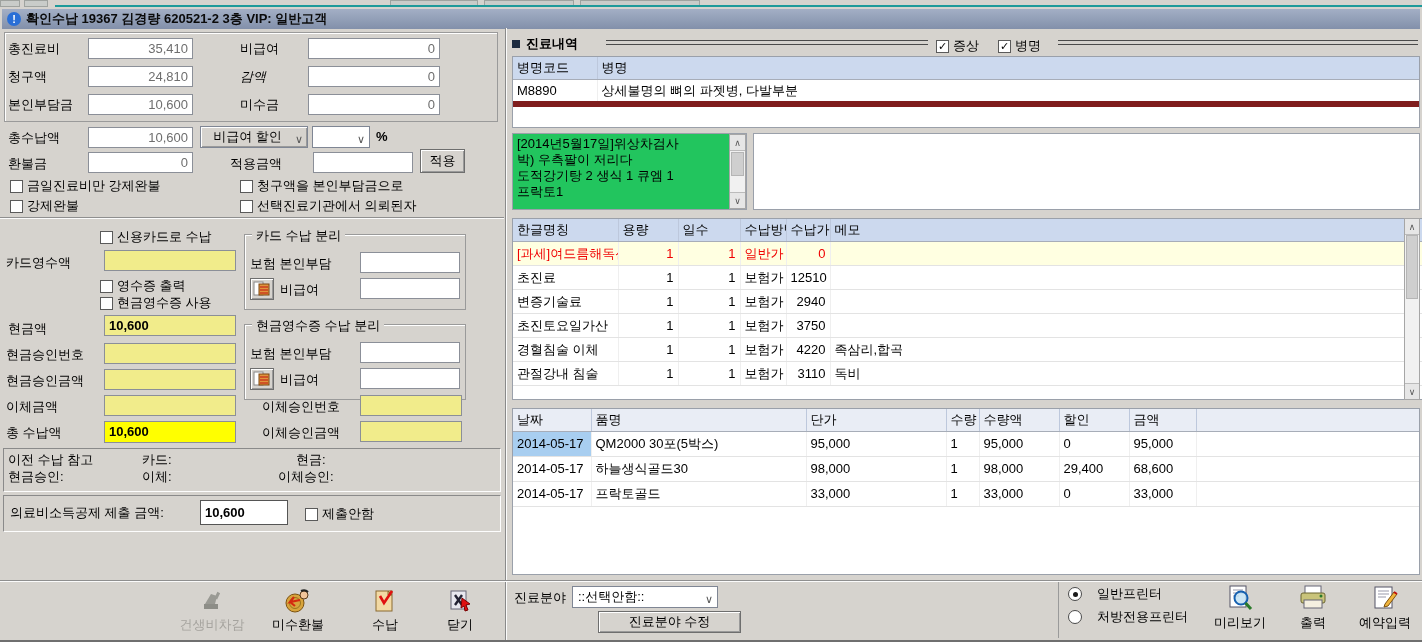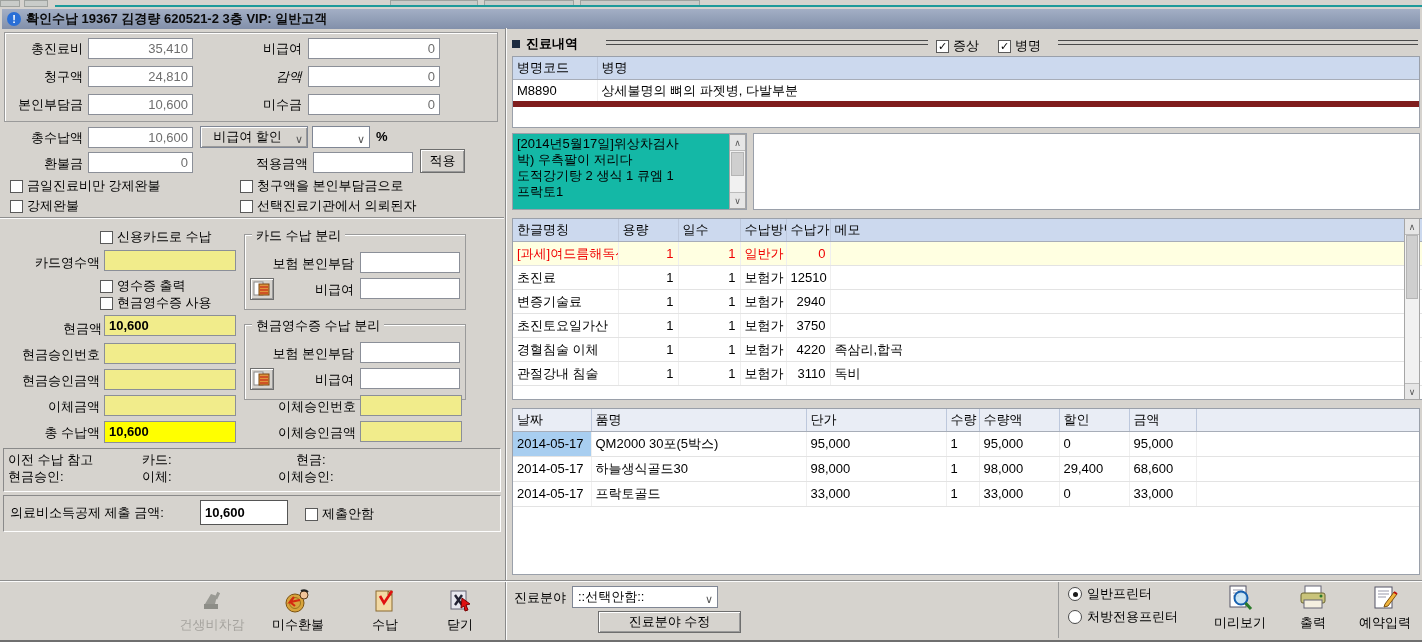--- a/index.html
+++ b/index.html
@@ -1,30 +1,30 @@
 <!DOCTYPE html>
 <html><head>
 <meta charset="utf-8">
 <style>
   html,body{margin:0;padding:0}
   body{width:1422px;height:642px;position:relative;background:#d6d3ce;
        font-family:"Liberation Sans","DejaVu Sans",sans-serif;font-size:13px;color:#000;overflow:hidden}
   .abs{position:absolute}
   .lbl{position:absolute;white-space:nowrap;font-size:13px;line-height:15px}
-  .lbl.r{text-align:right}
+  .lbl.r{text-align:left}
   .fld{position:absolute;height:21px;background:#fff;border:1px solid #8b8f98;box-sizing:border-box;
        font-size:13px;line-height:19px;padding:0 4px;white-space:nowrap;overflow:hidden}
   .fld.num{text-align:right;color:#6e6e6e}
   .fld.yellow{background:#f1ec8b}
   .fld.bright{background:#ffff00}
   .fld.boldval{font-weight:bold;color:#000}
   .cb{position:absolute;display:flex;align-items:center;gap:4px;white-space:nowrap;font-size:13px}
   .cb .box{width:13px;height:13px;background:#fff;border:1px solid #5a5a5a;box-sizing:border-box;
            display:inline-flex;align-items:center;justify-content:center;font-size:11px;line-height:1;font-weight:bold}
-  .radio{position:absolute;display:flex;align-items:center;gap:5px;white-space:nowrap}
+  .radio{position:absolute;display:flex;align-items:center;gap:15px;white-space:nowrap}
   .radio .ring{width:12px;height:12px;border:1px solid #4a4a4a;border-radius:50%;background:#fff;
                display:inline-flex;align-items:center;justify-content:center}
   .radio .ring .dot{width:5px;height:5px;border-radius:50%;background:#1a1a1a}
   .raised{background:#d6d3ce;border:1px solid #6e6e6e;box-shadow:inset 1px 1px 0 #fff,inset -1px -1px 0 #9a9a9a;
           box-sizing:border-box;text-align:center}
   .combo{position:absolute;box-sizing:border-box;border:1px solid #7f8694;background:#fff;height:22px;
          line-height:20px;padding:0 18px 0 5px;white-space:nowrap}
   .combo .chev{position:absolute;right:4px;top:2px;color:#555;font-size:11px}
   .hr{position:absolute;height:0;border-top:1px solid #8f8f8f;border-bottom:1px solid #fbfbfb}
   .sbox{position:absolute;border:1px solid;border-color:#8a8a8a #fdfdfd #fdfdfd #8a8a8a;box-sizing:border-box}
@@ -56,21 +56,21 @@
   .sarrow{position:absolute;left:0;width:100%;height:15px;background:#e6e6e6;color:#555;
           display:flex;align-items:center;justify-content:center;font-size:9px}
   .sarrow.up{top:0;border-bottom:1px solid #bbb}
   .sarrow.down{bottom:0;border-top:1px solid #bbb}
   .sthumb{position:absolute;left:1px;right:1px;background:#cfcfcf;border:1px solid #b5b5b5}
   .dbl{position:absolute;height:3px;border-top:1px solid #4a4a4a;border-bottom:1px solid #4a4a4a}
   .toolbtn{position:absolute;width:80px;text-align:center;cursor:default}
   .toolbtn .ticon{display:block;margin:0 auto 2px auto}
   .toolbtn .tlabel{font-size:13px;white-space:nowrap}
   .toolbtn.disabled .tlabel{color:#a5a39e}
-  .memo{position:absolute;background:#14b8a6;border:1px solid #9aa0aa;box-sizing:border-box;
+  .memo{position:absolute;background:#22c55e;border:1px solid #9aa0aa;box-sizing:border-box;
         white-space:pre-line;line-height:16px;padding:2px 20px 2px 4px;font-size:13px;overflow:hidden}
   .sq{display:inline-block;width:8px;height:8px;background:#1d2b3f;margin-right:6px}
   .topfrag{position:absolute;background:#c9ccc9;border:1px solid #9fa39f;box-sizing:border-box}
 </style>
 </head>
 <body>
 
 <div class="topfrag" style="left:0;top:0;width:20px;height:7px"></div>
 <div class="topfrag" style="left:24px;top:0;width:24px;height:7px"></div>
 <div class="topfrag" style="left:390px;top:0;width:88px;height:6px"></div>

